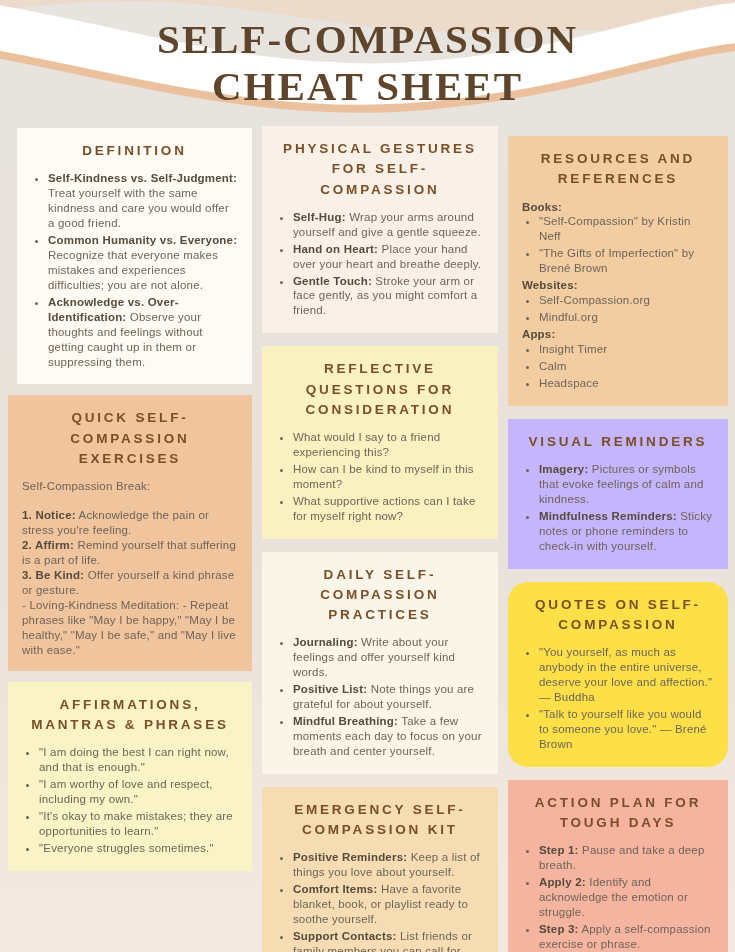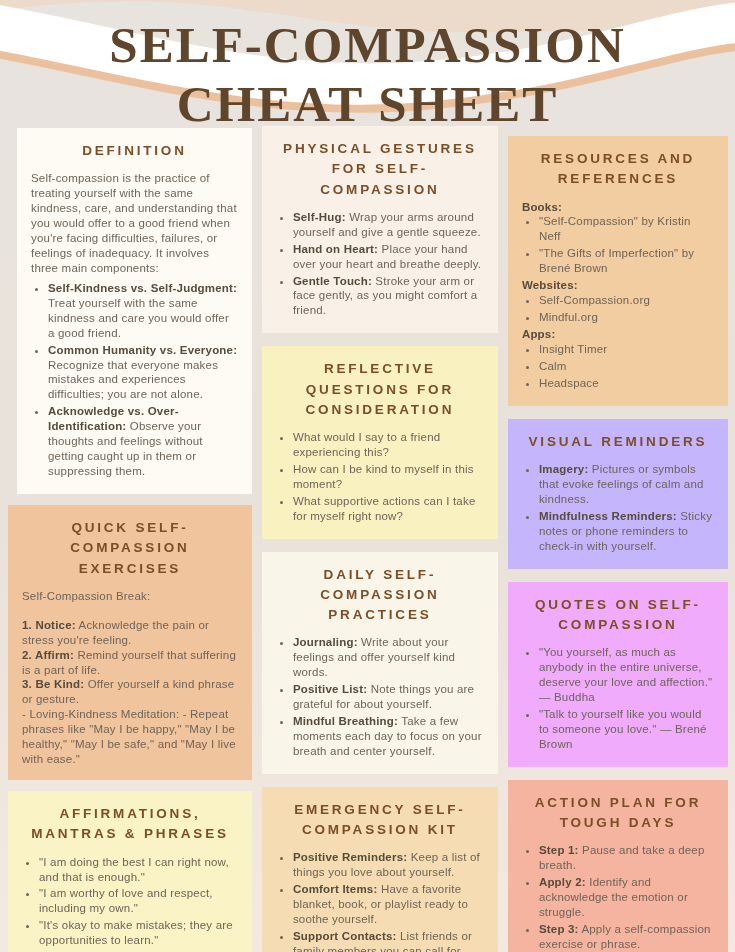--- a/index.html
+++ b/index.html
@@ -7,21 +7,21 @@
   body {
     width:735px; height:952px; overflow:hidden; position:relative;
     background:linear-gradient(180deg,#e7e3de 0%,#e9e2da 55%,#f3e9e1 100%);
     font-family:"Liberation Sans", sans-serif;
   }
   .header { position:relative; height:122px; }
   .wave-svg { position:absolute; top:0; left:0; display:block; }
   .titles {
     position:relative; text-align:center; padding-top:16px;
     font-family:"Liberation Serif", serif; font-weight:600;
-    color:#5e452b; font-size:51px; letter-spacing:2px; line-height:1.15;
+    color:#5e452b; font-size:41px; letter-spacing:2px; line-height:1.15;
   }
   .cols { display:flex; gap:10px; padding:0 7px 0 8px; }
   .col { display:flex; flex-direction:column; }
   .col-left  { width:246px; margin-top:6px;  gap:11px; }
   .col-mid   { width:238px; margin-top:4px;  gap:13px; }
   .col-right { width:222px; margin-top:14px; gap:13px; }
   .card {
     padding:13px 14px; color:#6e6458; font-size:11.5px;
     line-height:1.3; letter-spacing:0.2px;
   }
@@ -50,21 +50,20 @@
     <div>SELF-COMPASSION</div>
     <div>CHEAT SHEET</div>
   </div>
 </div>
 
 <div class="cols">
 
   <div class="col col-left">
     <div class="card" style="background: rgb(253, 251, 244); margin-left: 9px;">
       <h2>DEFINITION</h2>
-      <p class="para">Self-compassion is the practice of treating yourself with the same kindness, care, and understanding that you would offer to a good friend when you're facing difficulties, failures, or feelings of inadequacy. It involves three main components:</p>
       <ul>
           <li><b>Self-Kindness vs. Self-Judgment:</b> Treat yourself with the same kindness and care you would offer a good friend.</li>
           <li><b>Common Humanity vs. Everyone:</b> Recognize that everyone makes mistakes and experiences difficulties; you are not alone.</li>
           <li><b>Acknowledge vs. Over-Identification:</b> Observe your thoughts and feelings without getting caught up in them or suppressing them.</li>
         </ul>
     </div>
     <div class="card" style="background: rgb(240, 196, 157);">
       <h2>QUICK SELF-COMPASSION EXERCISES</h2>
       <div>
           <p class="line">Self-Compassion Break:</p>
@@ -142,21 +141,21 @@
           </ul>
         </div>
     </div>
     <div class="card" style="background: #c4b5fd;">
       <h2>VISUAL REMINDERS</h2>
       <ul>
           <li><b>Imagery:</b> Pictures or symbols that evoke feelings of calm and kindness.</li>
           <li><b>Mindfulness Reminders:</b> Sticky notes or phone reminders to check-in with yourself.</li>
         </ul>
     </div>
-    <div class="card" style="background: #f0abfc;">
+    <div class="card" style="background: #fde047; border-radius: 20px;">
       <h2>QUOTES ON SELF-COMPASSION</h2>
       <ul>
           <li>"You yourself, as much as anybody in the entire universe, deserve your love and affection." — Buddha</li>
           <li>"Talk to yourself like you would to someone you love." — Brené Brown</li>
         </ul>
     </div>
     <div class="card" style="background: rgb(244, 180, 159);">
       <h2>ACTION PLAN FOR TOUGH DAYS</h2>
       <ul>
           <li><b>Step 1:</b> Pause and take a deep breath.</li>

